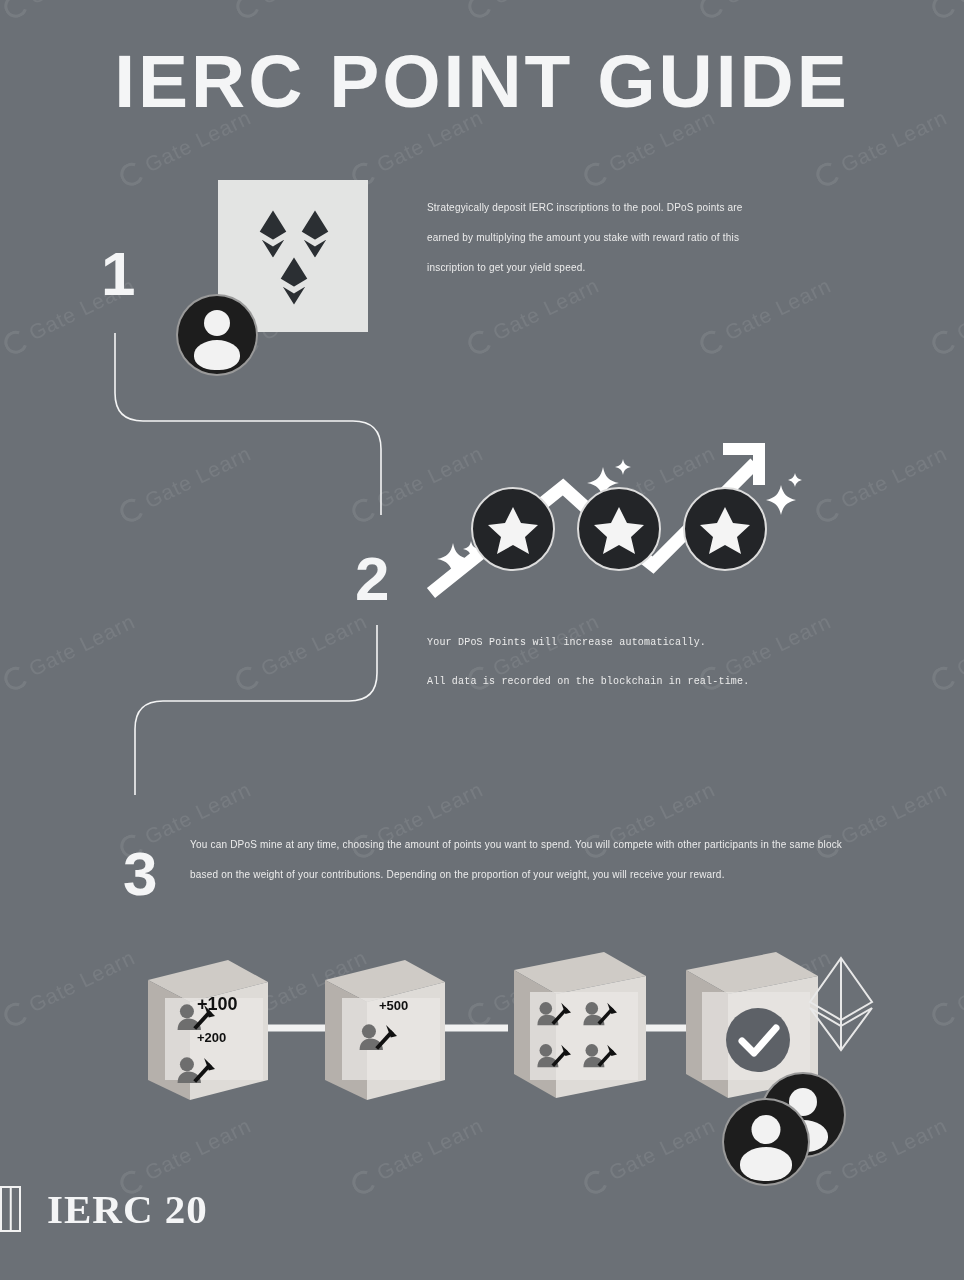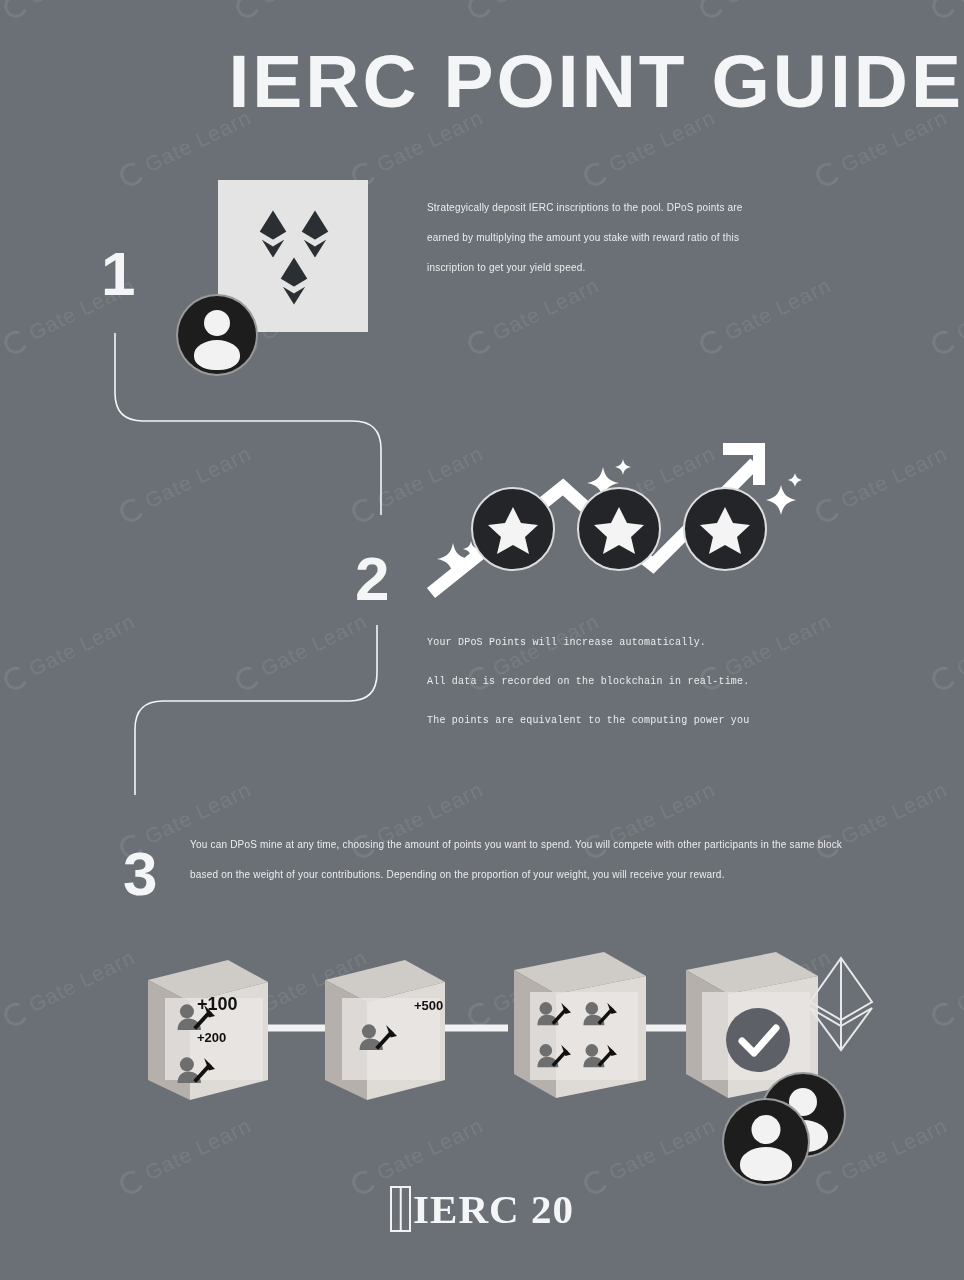--- a/index.html
+++ b/index.html
@@ -35,21 +35,21 @@
   .wm .wm-g{
     width:17px;height:17px;border-radius:50%;
     border:3px solid rgba(255,255,255,0.085);
     border-right-color:transparent;
     display:inline-block;
   }
 
   
   .title{
     position:absolute;left:0;right:0;top:38px;
-    text-align:right;
+    text-align:center;
     font-size:75px;
     font-weight:bold;
     letter-spacing:3px;
     color:#f4f5f6;
     z-index:10;
     font-family:"Liberation Sans", sans-serif;
   }
 
   
   .step-num{
@@ -121,21 +121,21 @@
   #av2{left:760px;top:1072px;width:82px;height:82px;z-index:14;}
   #av2 .head{width:28px;height:28px;top:14px;}
   #av2 .body{width:50px;height:32px;top:46px;}
   #av3{left:722px;top:1098px;width:84px;height:84px;z-index:15;}
   #av3 .head{width:29px;height:29px;top:15px;}
   #av3 .body{width:52px;height:34px;top:47px;}
 
   
   .footer{
     position:absolute;left:0;right:0;top:1185px;
-    display:flex;align-items:center;justify-content:center;gap:2px;
+    display:flex;align-items:center;justify-content:flex-start;gap:26px;
     z-index:12;
   }
   .footer-mark{
     width:17px;height:42px;
     border:2.5px solid #f2f2f2;
     position:relative;
   }
   .footer-mark:before{
     content:"";position:absolute;left:50%;top:-2px;bottom:-2px;
     width:2.5px;background:#f2f2f2;transform:translateX(-50%);
@@ -377,21 +377,20 @@
         <path d="M300,82 L308,98 L325,100 L312,112 L316,129 L300,120 L284,129 L288,112 L275,100 L292,98 Z" fill="#f4f4f4"></path>
       </g>
     </svg>
   </div>
 
   <div class="step-num" id="num2">2</div>
 
   <div class="para-lines">
     <div class="ln">Your DPoS Points will increase automatically.</div>
     <div class="ln">All data is recorded on the blockchain in real-time.</div>
-    <div class="ln">The points are equivalent to the computing power you</div>
   </div>
 
   <svg class="connector" id="conn2" width="270" height="175" viewBox="0 0 270 175">
     <path d="M252,0 L252,48 Q252,76 224,76 L38,76 Q10,76 10,104 L10,170" fill="none" stroke="#ffffff" stroke-width="1.6" opacity=".92"></path>
   </svg>
 
   <div class="step-num" id="num3">3</div>
   <div class="para" id="para3">You can DPoS mine at any time, choosing the amount of points you want to spend. You will compete with other participants in the same block based on the weight of your contributions. Depending on the proportion of your weight, you will receive your reward.</div>
 
   <div class="cubes">
@@ -481,21 +480,21 @@
       <g fill="none" stroke="#e8e8e8" stroke-width="2">
         <polygon points="841,18 872,62 841,80 810,62"></polygon>
         <polygon points="841,86 872,68 841,110 810,68"></polygon>
         <line x1="841" y1="18" x2="841" y2="110"></line>
       </g>
     </svg>
   </div>
 
   <div style="position:absolute;left:197px;top:994px;z-index:11;color:#111;font-size:18px;font-weight:bold;">+100</div>
   <div style="position:absolute;left:197px;top:1030px;z-index:11;color:#111;font-size:13px;font-weight:bold;">+200</div>
-  <div style="position:absolute;left:379px;top:998px;z-index:11;color:#111;font-size:13px;font-weight:bold;margin-left:35px;">+500</div>
+  <div style="position:absolute;left:379px;top:998px;z-index:11;color:#111;font-size:13px;font-weight:bold;">+500</div>
 
   <div class="avatar-circle" id="av2">
     <span class="head"></span>
     <span class="body"></span>
   </div>
   <div class="avatar-circle" id="av3">
     <span class="head"></span>
     <span class="body"></span>
   </div>
 

